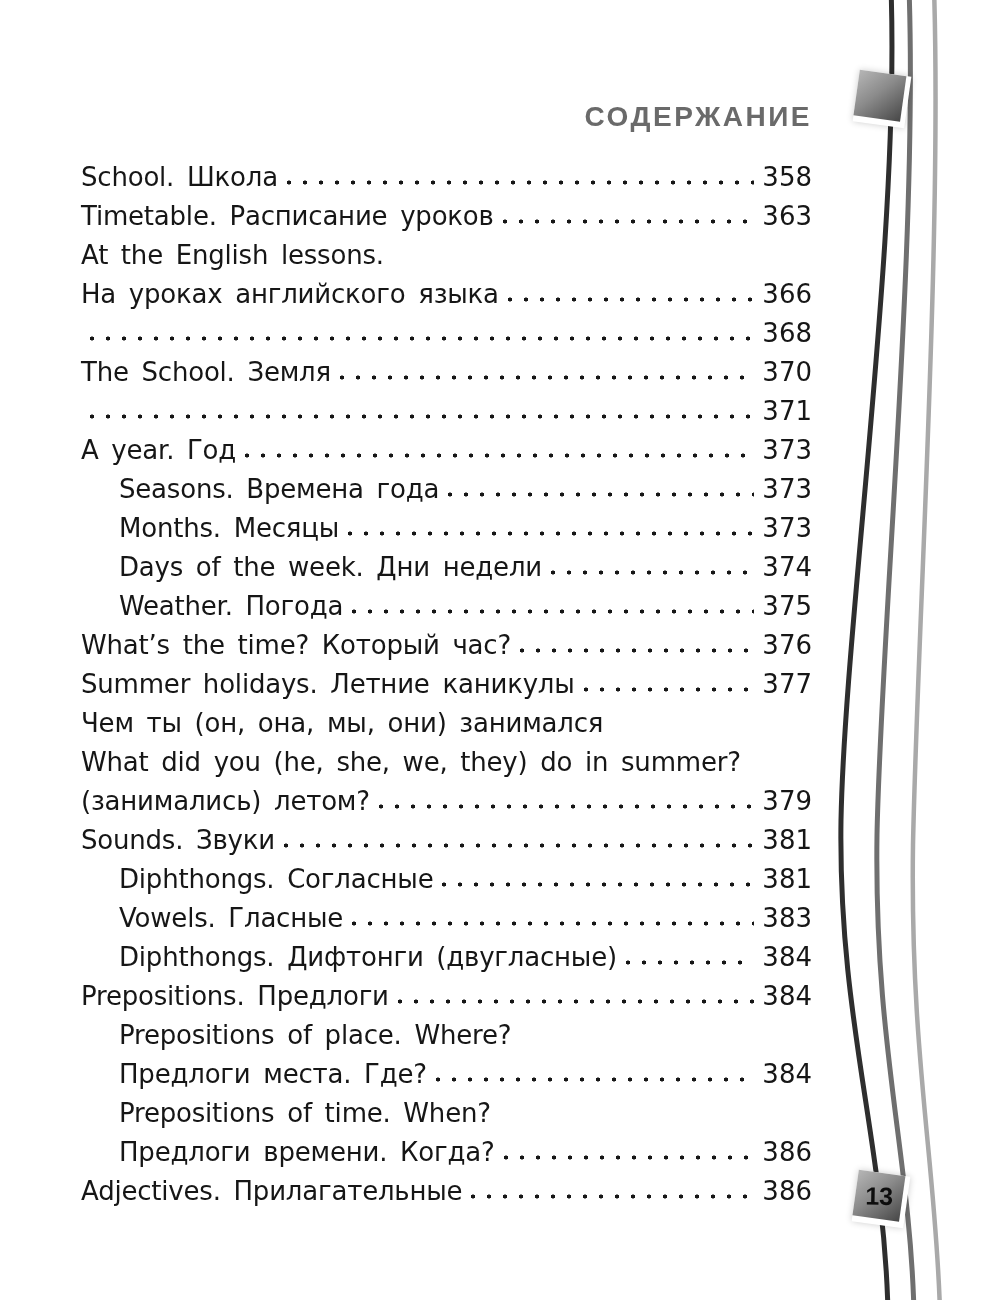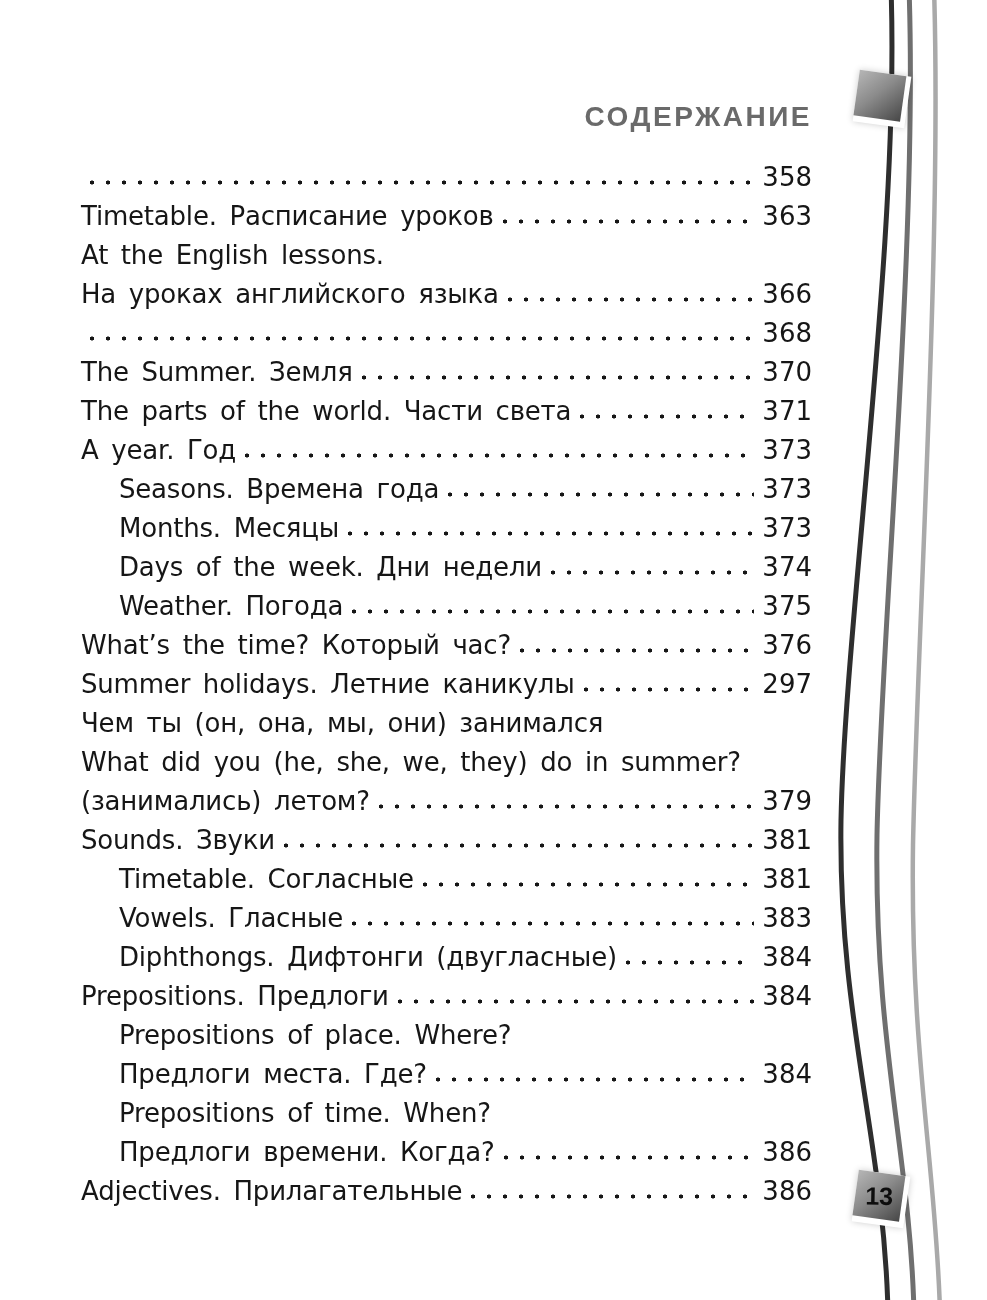--- a/index.html
+++ b/index.html
@@ -56,20 +56,21 @@
   <svg class="waves" width="987" height="1300" viewBox="0 0 987 1300">
     <path d="M 891,-12 C 900,240 845,620 841,820 C 838,1020 884,1140 888,1312" stroke="#2e2e2e" stroke-width="5" fill="none"></path>
     <path d="M 909,-12 C 918,240 881,630 877,835 C 874,1045 910,1155 914,1312" stroke="#6f6f6f" stroke-width="5" fill="none"></path>
     <path d="M 934,-12 C 942,240 917,640 913,845 C 910,1055 936,1165 940,1312" stroke="#a9a9a9" stroke-width="4.5" fill="none"></path>
   </svg>
 
   <div class="content">
     <h1 class="page-title">СОДЕРЖАНИЕ</h1>
     <div class="toc-list" id="toc-list">
         <div class="toc-row">
+    <span class="toc-title">School.  Школа</span>
     <span class="leader"></span>
     <span class="pagenum">358</span>
   </div>
         <div class="toc-row">
     <span class="toc-title">Timetable.  Расписание  уроков</span>
     <span class="leader"></span>
     <span class="pagenum">363</span>
   </div>
         <div class="toc-row no-page">
     <span class="toc-title">At  the  English  lessons.</span>
@@ -78,26 +79,25 @@
         <div class="toc-row">
     <span class="toc-title">На  уроках  английского  языка</span>
     <span class="leader"></span>
     <span class="pagenum">366</span>
   </div>
         <div class="toc-row">
     <span class="leader"></span>
     <span class="pagenum">368</span>
   </div>
         <div class="toc-row">
-    <span class="toc-title">The  Summer.  Земля</span>
+    <span class="toc-title">The  School.  Земля</span>
     <span class="leader"></span>
     <span class="pagenum">370</span>
   </div>
         <div class="toc-row">
-    <span class="toc-title">The  parts  of  the  world.  Части  света</span>
     <span class="leader"></span>
     <span class="pagenum">371</span>
   </div>
         <div class="toc-row">
     <span class="toc-title">A  year.  Год</span>
     <span class="leader"></span>
     <span class="pagenum">373</span>
   </div>
         <div class="toc-row indent">
     <span class="toc-title">Seasons.  Времена  года</span>
@@ -120,42 +120,42 @@
     <span class="pagenum">375</span>
   </div>
         <div class="toc-row">
     <span class="toc-title">What’s  the  time?  Который  час?</span>
     <span class="leader"></span>
     <span class="pagenum">376</span>
   </div>
         <div class="toc-row">
     <span class="toc-title">Summer  holidays.  Летние  каникулы</span>
     <span class="leader"></span>
-    <span class="pagenum">297</span>
+    <span class="pagenum">377</span>
   </div>
         <div class="toc-row no-page">
     <span class="toc-title">Чем  ты  (он,  она,  мы,  они)  занимался</span>
 
   </div>
         <div class="toc-row no-page">
     <span class="toc-title">What  did  you  (he,  she,  we,  they)  do  in  summer?</span>
 
   </div>
         <div class="toc-row">
     <span class="toc-title">(занимались)  летом?</span>
     <span class="leader"></span>
     <span class="pagenum">379</span>
   </div>
         <div class="toc-row">
     <span class="toc-title">Sounds.  Звуки</span>
     <span class="leader"></span>
     <span class="pagenum">381</span>
   </div>
         <div class="toc-row indent">
-    <span class="toc-title">Timetable.  Согласные</span>
+    <span class="toc-title">Diphthongs.  Согласные</span>
     <span class="leader"></span>
     <span class="pagenum">381</span>
   </div>
         <div class="toc-row indent">
     <span class="toc-title">Vowels.  Гласные</span>
     <span class="leader"></span>
     <span class="pagenum">383</span>
   </div>
         <div class="toc-row indent">
     <span class="toc-title">Diphthongs.  Дифтонги  (двугласные)</span>

